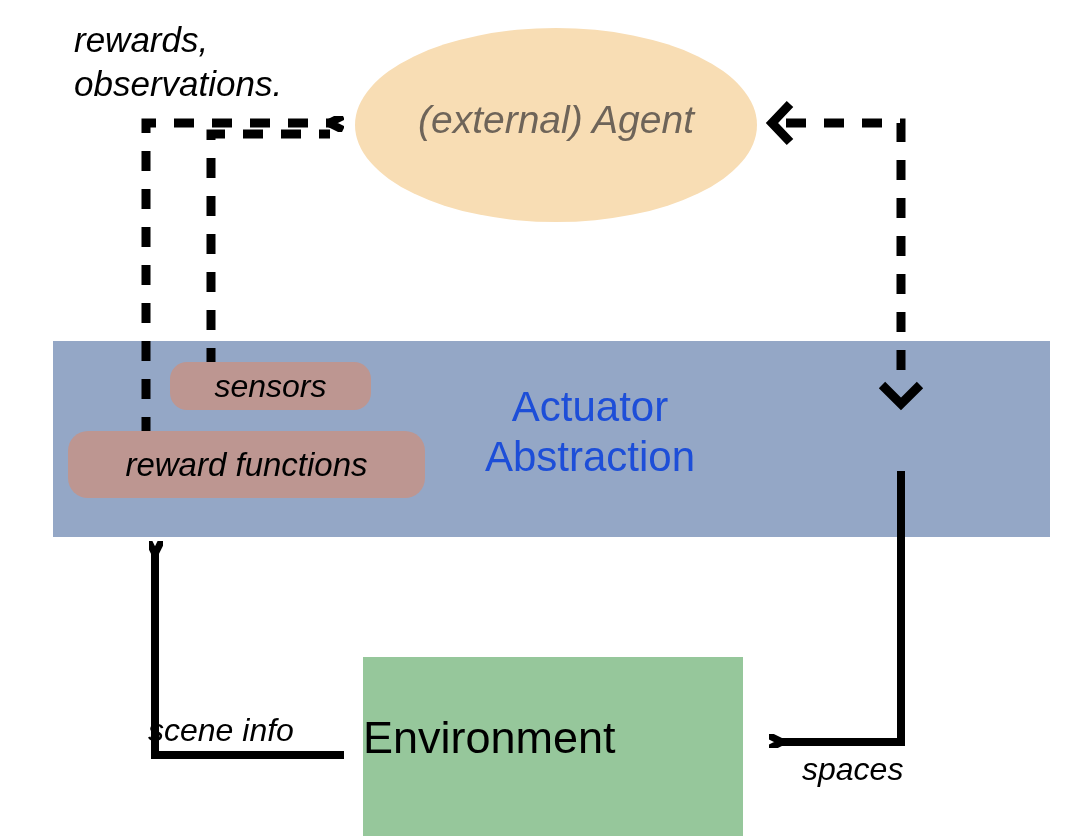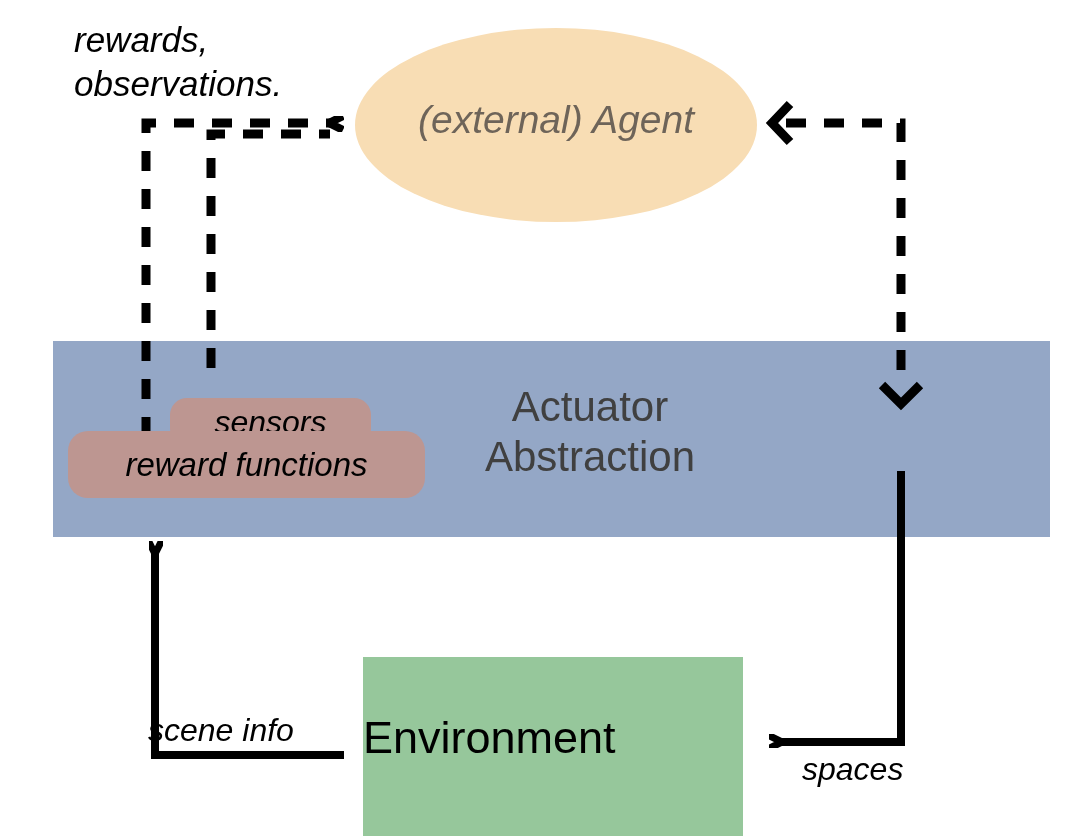--- a/index.html
+++ b/index.html
@@ -56,40 +56,40 @@
     color: #6E6459;
   }
 
   
   #abstraction-label {
     left: 455px;
     top: 382px;
     width: 270px;
     text-align: center;
     font-size: 42px;
-    color: #404040;
+    color: #1d4ed8;
     line-height: 1.18;
   }
 
   
   .pill {
     position: absolute;
     background: #BD9691;
     border-radius: 17px;
     display: flex;
     align-items: center;
     justify-content: center;
     font-size: 32px;
     font-style: italic;
     color: #000000;
     box-sizing: border-box;
   }
   #pill-sensors {
     left: 170px; top: 362px;
-    width: 201px; height: 48px; margin-top: 36px;
+    width: 201px; height: 48px;
   }
   #pill-reward-functions {
     left: 68px; top: 431px;
     width: 357px; height: 67px;
     font-size: 33px;
     border-radius: 20px;
   }
   #pill-action-spaces {
     left: 741px; top: 418px;
     width: 290px; height: 53px;

